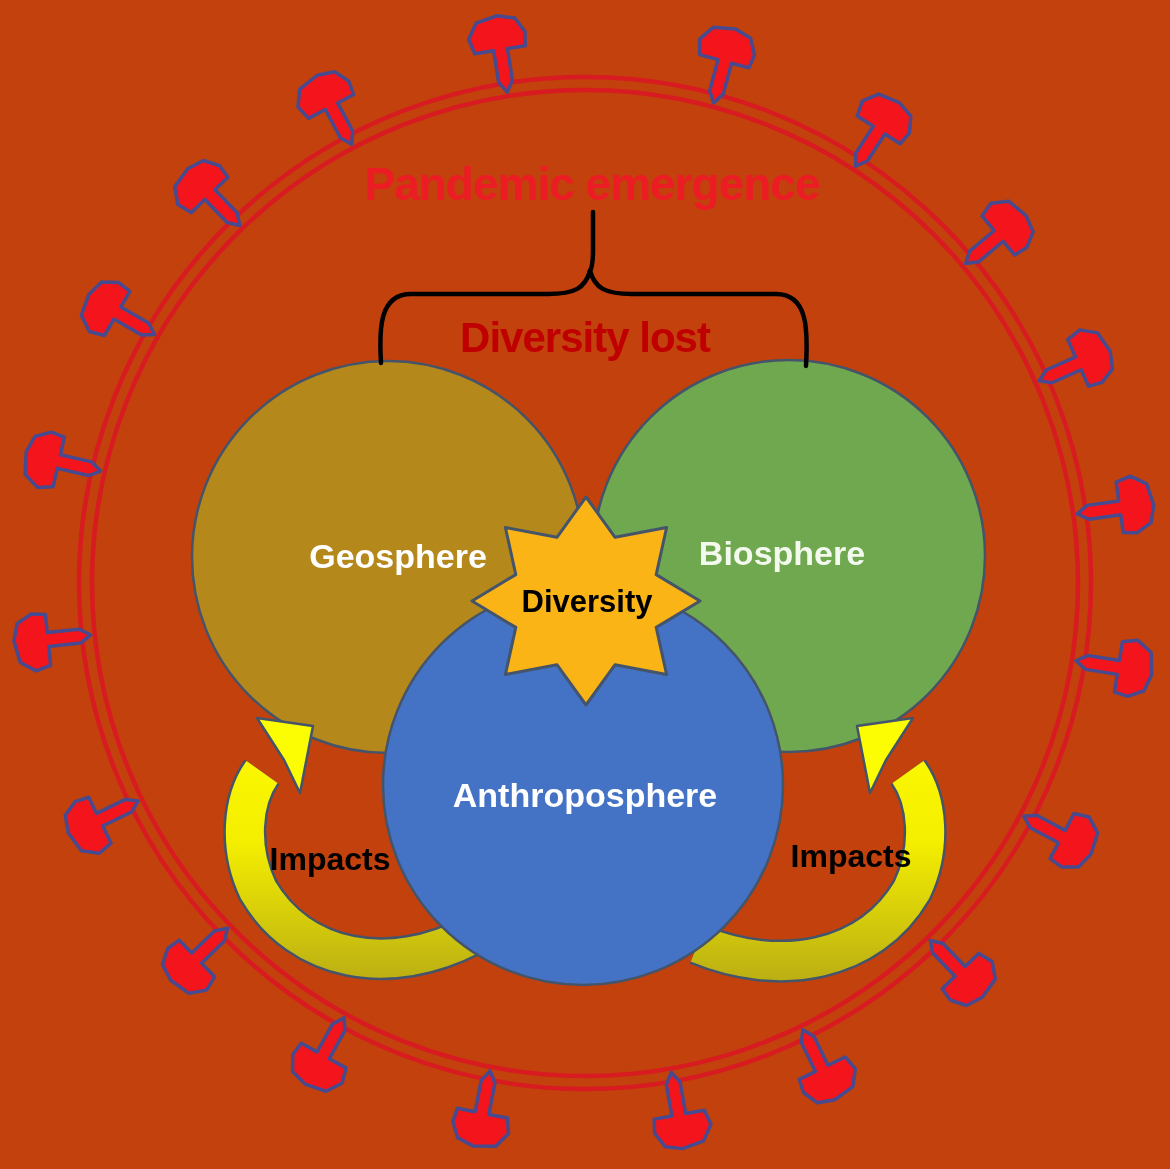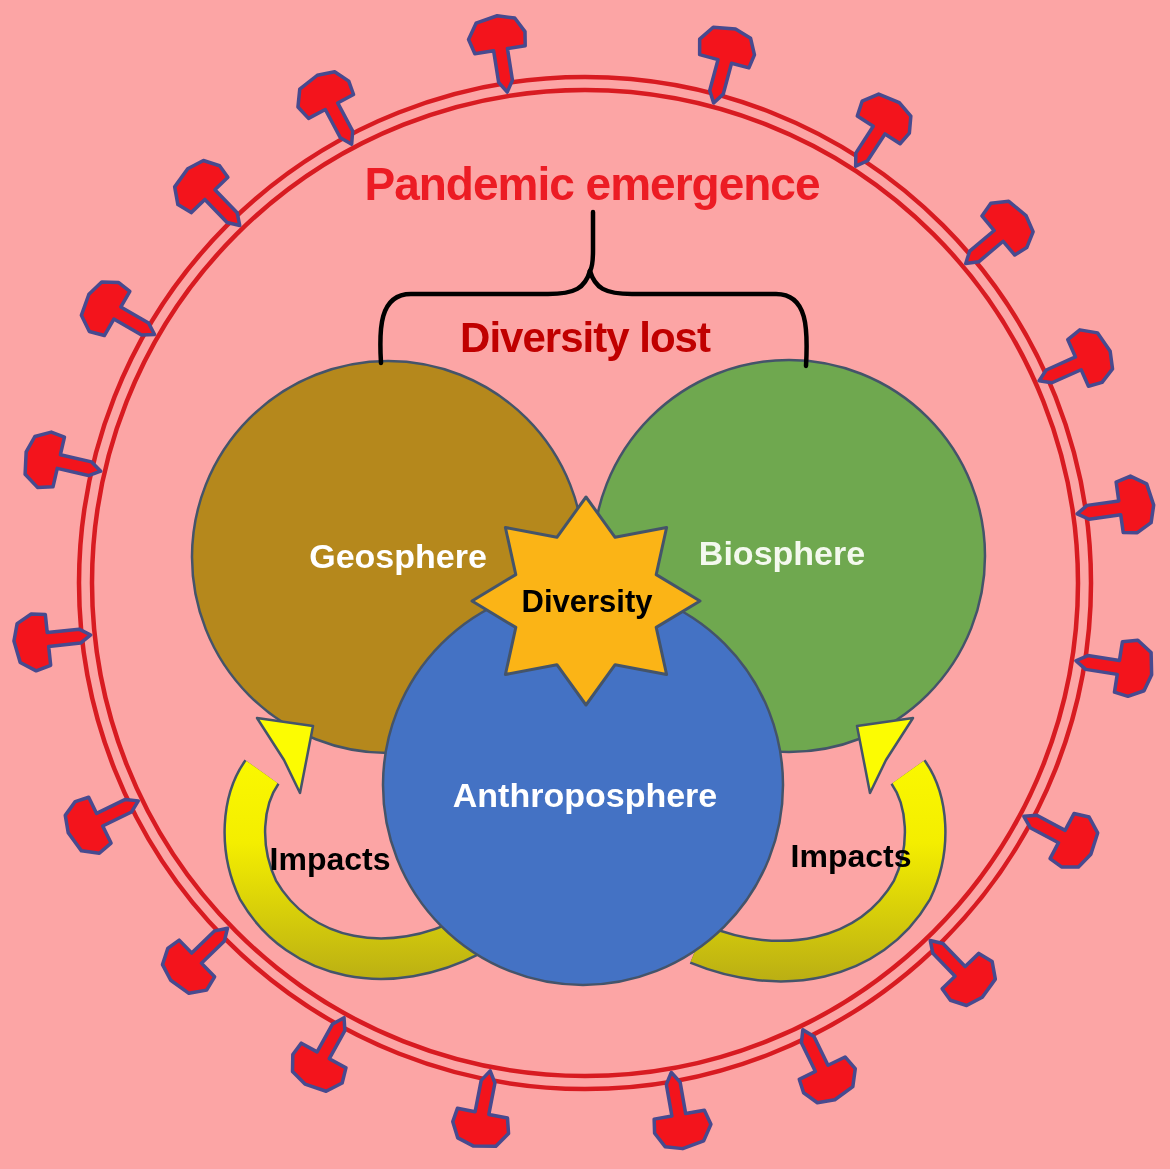--- a/index.html
+++ b/index.html
@@ -6,21 +6,21 @@
     margin: 0;
     padding: 0;
     background: #ffffff;
     font-family: "Liberation Sans", sans-serif;
   }
   .stage {
     position: relative;
     width: 1170px;
     height: 1169px;
     margin: 0 auto;
-    background: #fca5a5;
+    background: #c2410c;
     overflow: hidden;
   }
   svg { display: block; }
   text { user-select: none; }
 </style>
 </head>
 <body>
 
 <div class="stage">
   <svg id="diagram" width="1170" height="1169" viewBox="0 0 1170 1169" xmlns="http://www.w3.org/2000/svg">

